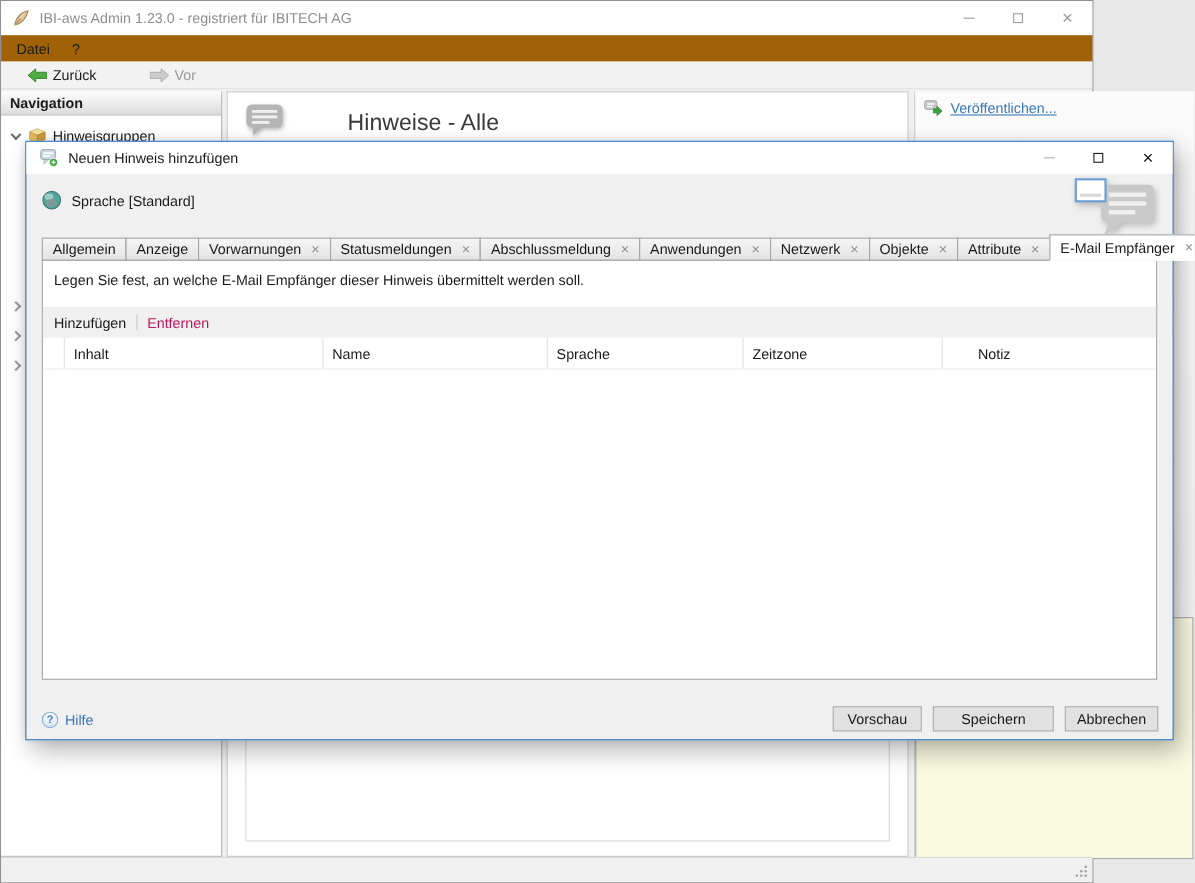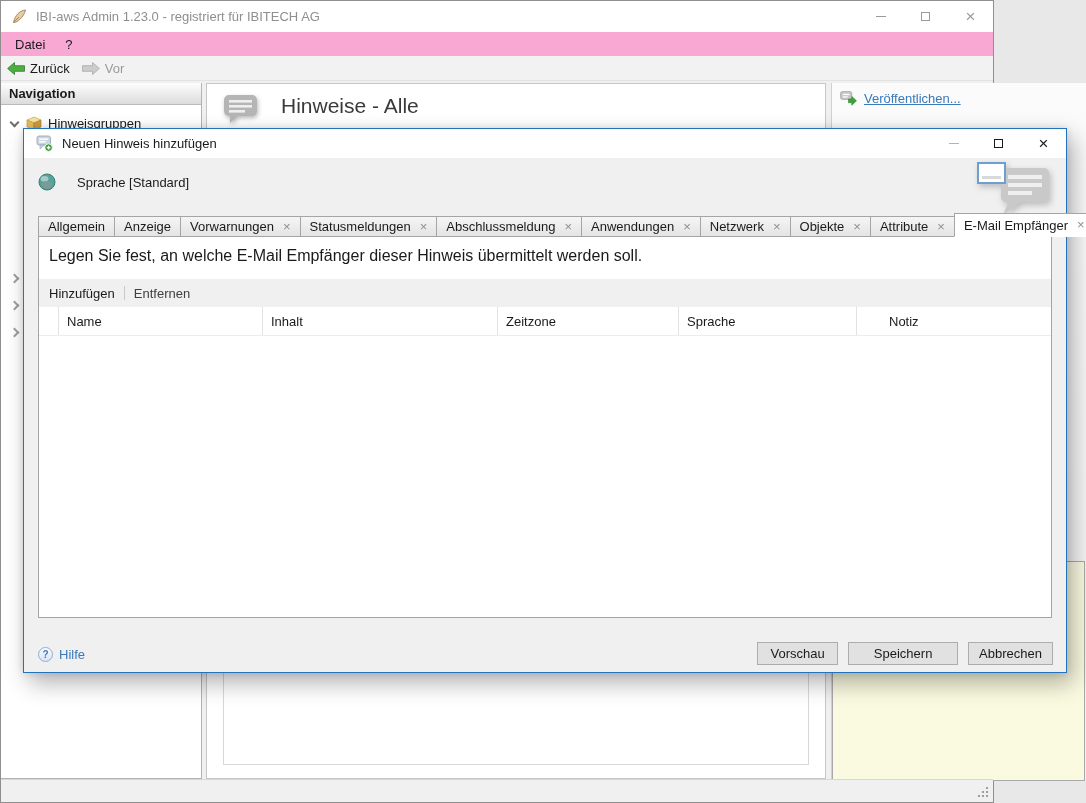--- a/index.html
+++ b/index.html
@@ -10,43 +10,43 @@
   
   .titlebar{position:absolute;left:0;top:0;right:0;height:31px;background:#ffffff;display:flex;align-items:center;}
   .titlebar .appicon{margin:0 8px 0 10px;width:17px;height:17px;flex:0 0 auto;}
   .titlebar .title{color:#8f8f8f;font-size:13px;}
   .wctrls{position:absolute;right:0;top:0;height:31px;display:flex;}
   .wbtn{width:45px;height:31px;display:flex;align-items:center;justify-content:center;}
   .bar-min{width:10px;height:1px;background:#9b9b9b;}
   .box-max{width:9px;height:9px;border:1px solid #9b9b9b;}
   .x-glyph{font-size:17px;line-height:17px;color:#9b9b9b;}
 
-  .menubar{position:absolute;left:0;top:31px;right:0;height:24px;background:#f9a8d4;display:flex;align-items:center;}
+  .menubar{position:absolute;left:0;top:31px;right:0;height:24px;background:#a16207;display:flex;align-items:center;}
   .menu-item{padding:0 10px;height:100%;display:flex;align-items:center;}
   .menu-item:first-child{padding-left:14px;}
 
   .toolbar{position:absolute;left:0;top:55px;right:0;height:25px;background:#f2f2f2;border-bottom:1px solid #e2e2e2;display:flex;align-items:center;}
-  .tbtn{display:flex;align-items:center;gap:5px;padding:0 6px;height:100%;}
+  .tbtn{display:flex;align-items:center;gap:5px;padding:0 24px;height:100%;}
   .tbtn .lbl{font-size:13px;}
   .tbtn.disabled .lbl{color:#9a9a9a;}
 
   
   .panel-hdr{height:22px;background:linear-gradient(#fdfdfd,#dcdcdc);border-bottom:1px solid #b9b9b9;
              display:flex;align-items:center;padding:0 8px;font-weight:bold;font-size:13px;}
   .navpanel{position:absolute;left:0;top:82px;width:201px;height:696px;background:#ffffff;border-right:1px solid #b3b3b3;border-bottom:1px solid #b3b3b3;}
   .tree-row{display:flex;align-items:center;height:26px;margin-top:5px;}
   .chev{display:inline-block;width:7px;height:7px;border-right:2px solid #6d6d6d;border-bottom:2px solid #6d6d6d;}
   .chev.down{transform:rotate(45deg);margin:0 8px 2px 10px;}
   .chev.right{transform:rotate(-45deg);border-color:#9f9f9f;margin-left:10px;}
   .tree-row .gicon{margin-right:6px;}
   .hidden-rows{position:absolute;left:0;top:182px;}
   .hidden-rows .hrow{height:27px;display:flex;align-items:center;}
 
   .mainpanel{position:absolute;left:205px;top:82px;width:620px;height:696px;background:#ffffff;border:1px solid #c6c6c6;}
-  .main-hdr{display:flex;align-items:flex-start;padding:10px 0 8px 16px;}
+  .main-hdr{display:flex;align-items:flex-end;padding:10px 0 8px 16px;gap:35px;}
   .main-hdr .bubble{filter:drop-shadow(1px 2px 2px rgba(0,0,0,.28));}
   .main-title{font-size:21px;color:#3a3a3a;margin-left:22px;}
   .preview-box{position:absolute;left:16px;right:16px;top:300px;bottom:13px;border:1px solid #d8d8d8;background:#ffffff;}
 
   .rightpanel{position:absolute;left:830px;top:82px;width:255px;height:698px;background:linear-gradient(#fbfbfb,#f1f1f1);border-left:1px solid #d0d0d0;}
   .action-row{display:flex;align-items:center;gap:7px;padding:8px 0 0 8px;}
   .action-link{color:#3b79b8;text-decoration:underline;}
   .notes-box{position:absolute;left:0;right:1px;top:478px;bottom:0;background:#fafae1;border:1px solid #a9a9a9;}
 
   .statusbar{position:absolute;left:0;bottom:0;right:0;height:23px;background:#f0f0f0;border-top:1px solid #d7d7d7;}
@@ -58,35 +58,35 @@
           border:1px solid #2173bd;box-shadow:6px 10px 22px rgba(0,0,0,.30),0 0 8px rgba(0,0,0,.12);z-index:10;}
   .dlg-titlebar{position:absolute;left:0;top:0;right:0;height:29px;background:#ffffff;display:flex;align-items:center;}
   .dlg-titlebar .dicon{margin:0 9px 0 12px;}
   .dlg-title{font-size:13px;}
   .dlg-ctrls{position:absolute;right:0;top:0;height:29px;display:flex;}
   .dlg-ctrls .wbtn{height:29px;}
   .bar-min.dis{background:#b3b3b3;}
   .box-max.dark{border-color:#1a1a1a;}
   .x-glyph.dark{color:#1a1a1a;}
 
-  .lang-row{position:absolute;left:14px;top:44px;display:flex;align-items:center;gap:21px;}
+  .lang-row{position:absolute;left:14px;top:44px;display:flex;align-items:center;gap:9px;}
 
   .watermark{position:absolute;right:12px;top:32px;width:78px;height:60px;filter:drop-shadow(2px 3px 3px rgba(0,0,0,.22));}
 
   .tabs{position:absolute;left:14px;top:84px;right:20px;height:24px;display:flex;align-items:flex-end;z-index:3;}
   .tab{height:21px;padding:0 9px;background:linear-gradient(#f5f5f5,#e4e4e4);border:1px solid #a5a5a5;
        display:flex;align-items:center;margin-right:-1px;white-space:nowrap;font-size:13px;}
   .tab.active{height:24px;background:#ffffff;border-bottom:1px solid #ffffff;z-index:4;}
   .tab-close{margin-left:9px;color:#8f8f8f;font-size:13px;line-height:10px;}
 
   .content-panel{position:absolute;left:14px;right:14px;top:107px;height:382px;background:#ffffff;border:1px solid #a3a3a3;z-index:2;}
-  .panel-desc{height:42px;padding:10px 10px 0 10px;font-size:16px;}
+  .panel-desc{height:42px;padding:10px 10px 0 10px;font-size:13px;}
   .panel-toolbar{height:28px;background:#f0f0f0;display:flex;align-items:center;padding:0 10px;}
   .panel-toolbar .vsep{width:1px;height:14px;background:#c9c9c9;margin:0 9px;}
-  .tool-disabled{color:#404040;text-align:right;}
+  .tool-disabled{color:#be185d;text-align:right;}
   .grid-header{height:29px;display:flex;align-items:stretch;border-bottom:1px solid #ededed;}
   .gcell{border-right:1px solid #e2e2e2;display:flex;align-items:center;padding-left:8px;font-size:13px;}
 
   .dlg-footer{position:absolute;left:0;right:0;bottom:0;height:40px;}
   .help-link{position:absolute;left:14px;bottom:10px;display:flex;align-items:center;gap:6px;color:#3b79b8;}
   .help-icon{width:15px;height:15px;border-radius:50%;border:1px solid #8fafd4;background:linear-gradient(#f8fbff,#d9e5f4);
              color:#4a7ab5;font-size:10px;font-weight:bold;line-height:13px;text-align:center;}
   .btn-row{position:absolute;right:13px;bottom:7px;display:flex;gap:10px;}
   .btn{height:23px;background:#e1e1e1;border:1px solid #adadad;font-family:inherit;font-size:13px;color:#1a1a1a;padding:0 10px;}
   .btn.preview{min-width:81px;}
@@ -280,24 +280,24 @@
 
     <div class="content-panel">
       <div class="panel-desc">Legen Sie fest, an welche E-Mail Empfänger dieser Hinweis übermittelt werden soll.</div>
       <div class="panel-toolbar">
         <span>Hinzufügen</span>
         <span class="vsep"></span>
         <span class="tool-disabled">Entfernen</span>
       </div>
       <div class="grid-header">
           <div class="gcell" style="width: 20px;"></div>
+          <div class="gcell" style="width: 235px;">Inhalt</div>
           <div class="gcell" style="width: 204px;">Name</div>
-          <div class="gcell" style="width: 235px;">Inhalt</div>
+          <div class="gcell" style="width: 178px;">Sprache</div>
           <div class="gcell" style="width: 181px;">Zeitzone</div>
-          <div class="gcell" style="width: 178px;">Sprache</div>
           <div class="gcell" style="flex: 1 1 0%; border-right: none; margin-left: 24px;">Notiz</div>
         </div>
       <div></div>
     </div>
 
     <div class="dlg-footer">
       <div class="help-link">
         <span class="help-icon">?</span>
         <span>Hilfe</span>
       </div>

